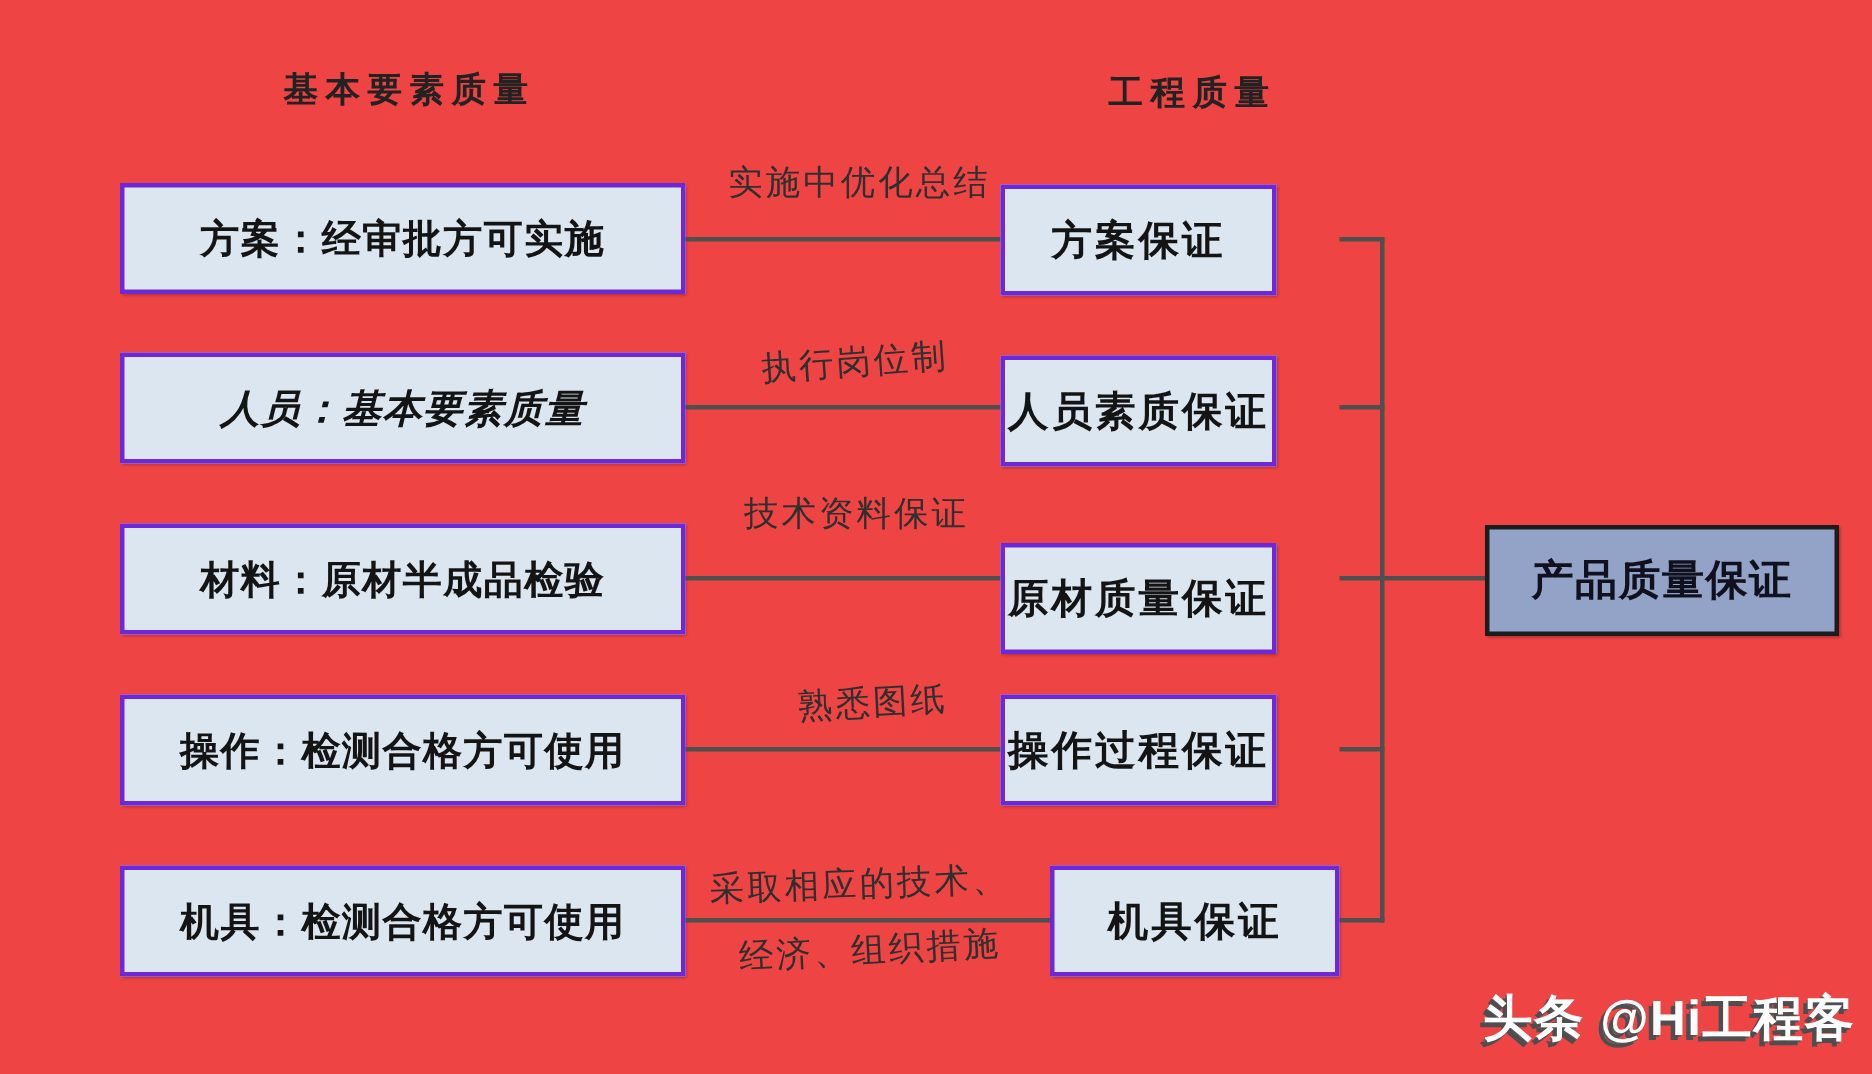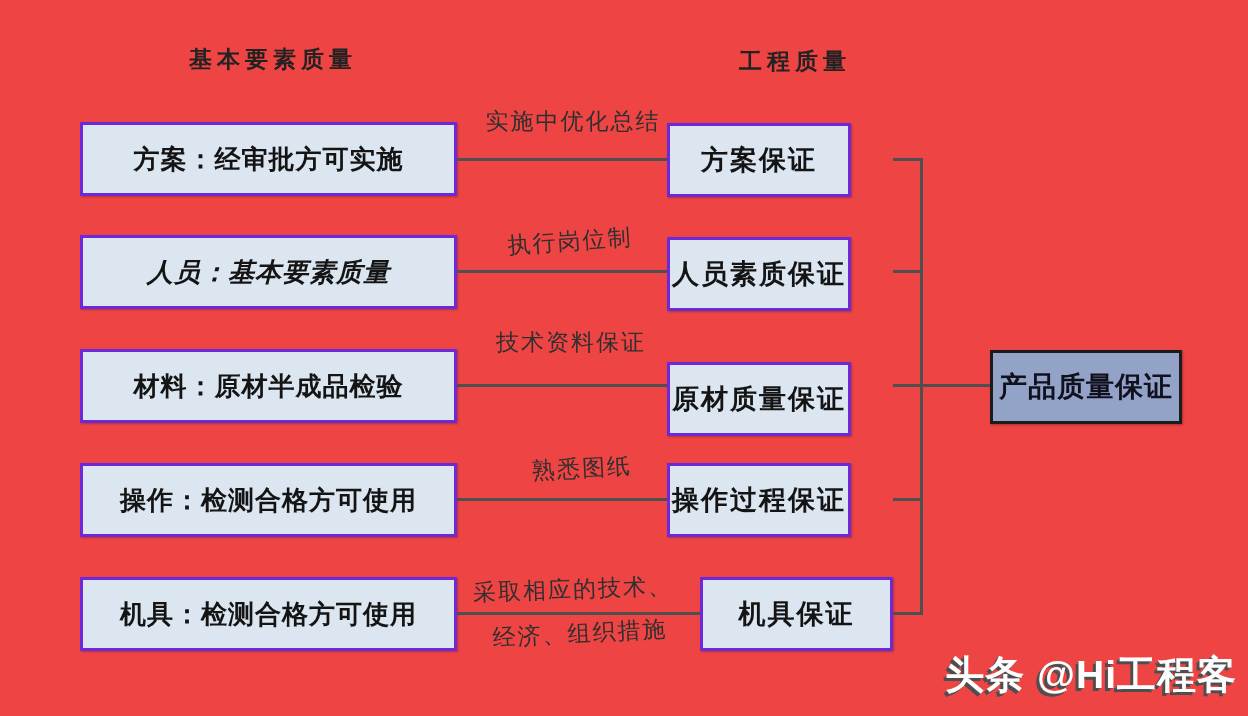--- a/index.html
+++ b/index.html
@@ -48,21 +48,21 @@
     left: 667px;
     width: 184px;
     height: 74px;
     font-size: 27px;
     letter-spacing: 2px;
   }
   .result-box {
     position: absolute;
     left: 990px;
     top: 350px;
-    width: 192px;
+    width: 236px;
     height: 74px;
     background: #93a2c7;
     border: 3px solid #1c1c1c;
     box-sizing: border-box;
     display: flex;
     align-items: center;
     justify-content: center;
     font-size: 28px;
     font-weight: bold;
     letter-spacing: 1px;
@@ -83,21 +83,21 @@
     letter-spacing: 2px;
     color: #2f2f2f;
     text-align: center;
     white-space: nowrap;
   }
   .watermark {
     position: absolute;
     right: 11px;
     bottom: 14px;
     font-family: "Liberation Sans", "DejaVu Sans", sans-serif;
-    font-size: 39px;
+    font-size: 33px;
     font-weight: bold;
     letter-spacing: 1px;
     color: #fdfdfd;
     text-shadow: -3px 3px 0 #4e4e50, -1px 1px 0 #5a5a5c;
     white-space: nowrap;
     margin-left: 36px;
   }
 </style>
 </head>
 <body>

